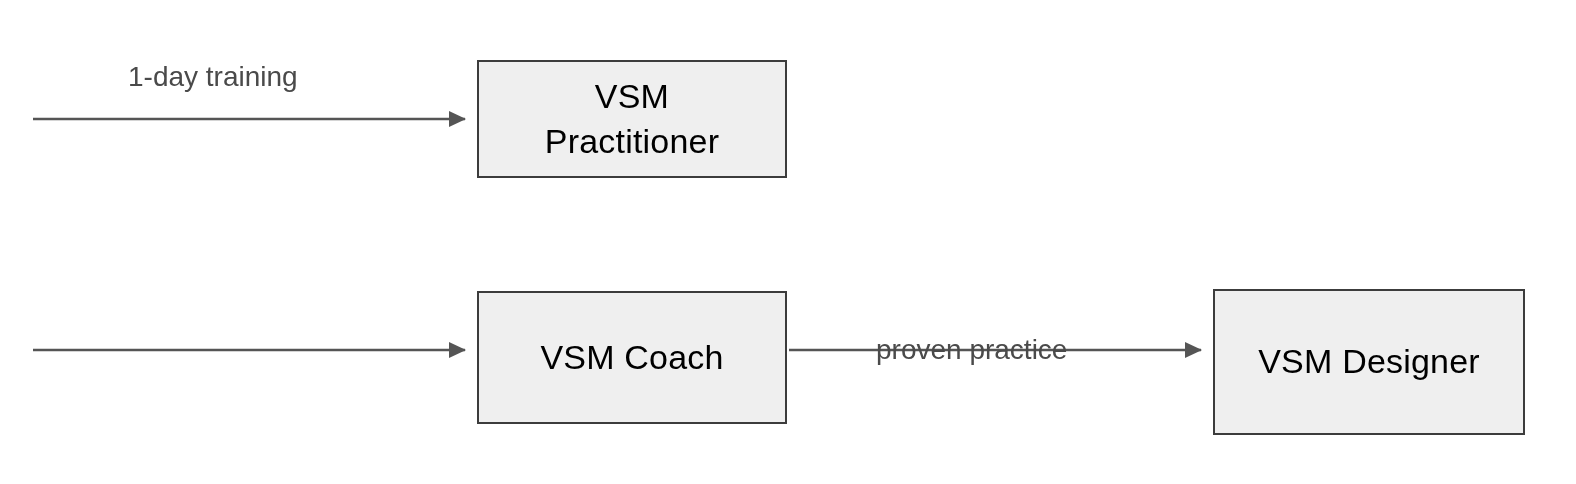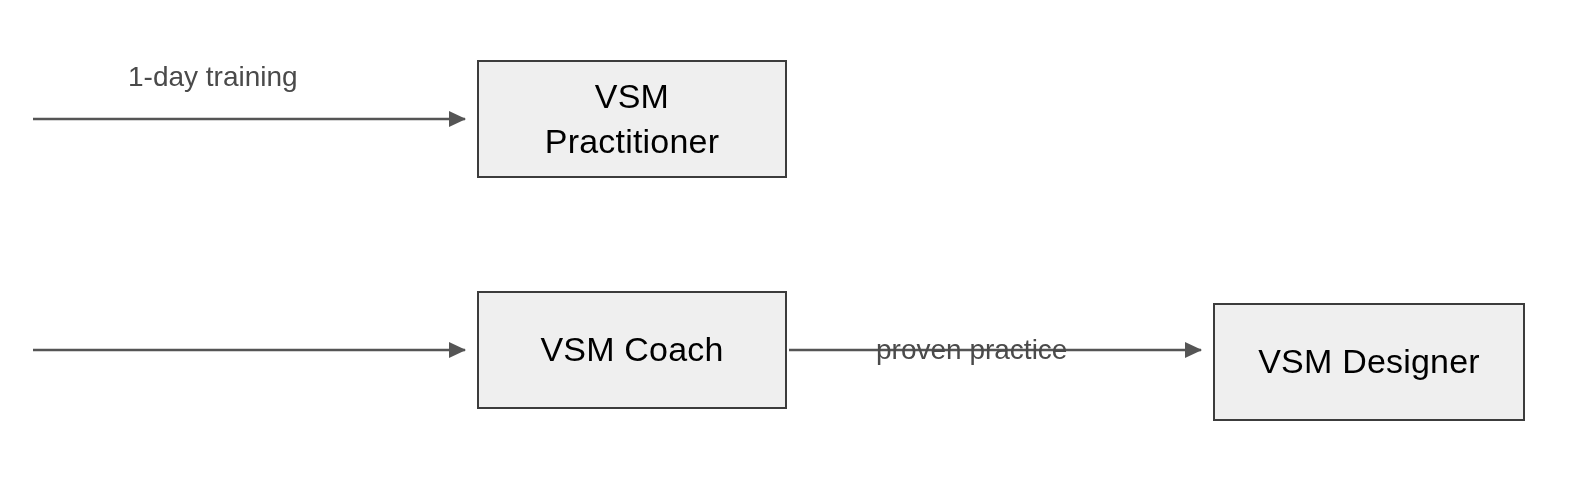--- a/index.html
+++ b/index.html
@@ -77,21 +77,21 @@
   <div class="edge-label" style="left:128px; top:55px;margin-top:8px;">1-day training</div>
 
 
   <div class="edge-label" style="left:876px; top:292px;margin-top:44px;">proven practice</div>
 
   <div class="node" style="left:477px; top:60px; width:310px; height:118px;">
     <span class="node-label">VSM
 Practitioner</span>
   </div>
 
-  <div class="node" style="left:477px; top:291px; width:310px; height:118px;">
+  <div class="node" style="left:477px; top:291px; width:310px; height:133px;">
     <span class="node-label">VSM Coach</span>
   </div>
 
-  <div class="node" style="left:1213px; top:303px; width:312px; height:118px;">
+  <div class="node" style="left:1213px; top:289px; width:312px; height:146px;">
     <span class="node-label">VSM Designer</span>
   </div>
 
 </div>
 
 </body></html>

